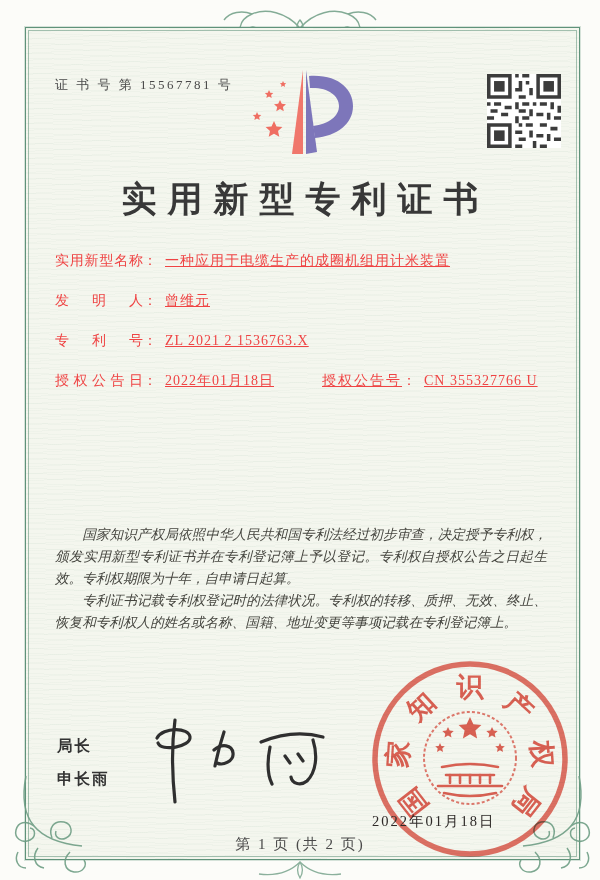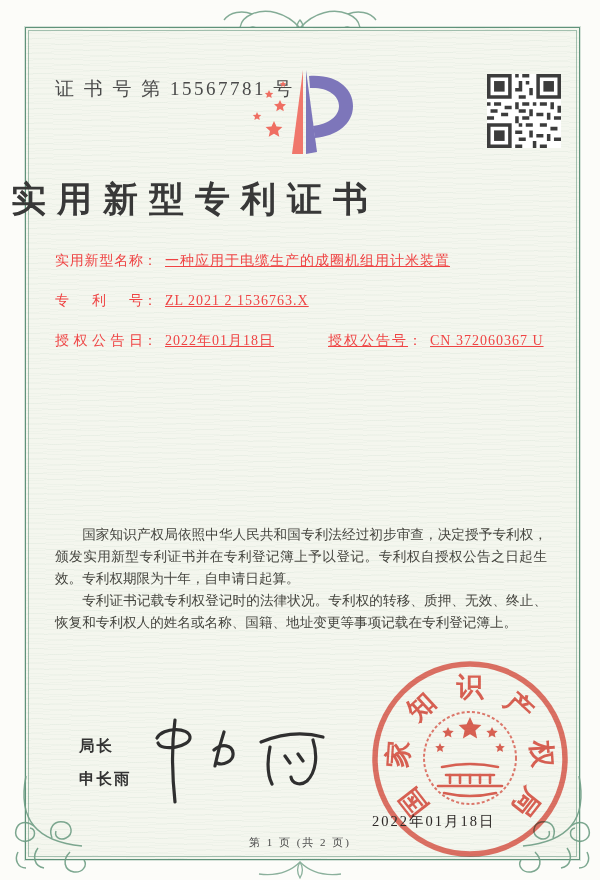--- a/index.html
+++ b/index.html
@@ -18,42 +18,42 @@
     background:
       repeating-linear-gradient(2deg, rgba(140,180,155,.06) 0 1px, transparent 1px 5px),
       repeating-linear-gradient(-3deg, rgba(140,180,155,.05) 0 1px, transparent 1px 7px),
       #f4f6ee;
   }
   .frame-inner{
     position:absolute;left:2px;top:2px;right:2px;bottom:2px;
     border:1px solid rgba(95,146,122,.55);
   }
   .cert-number{
-    left:55px;top:76px;font-size:19px;letter-spacing:2.5px;color:#4a4a4a;
+    left:55px;top:76px;font-size:13px;letter-spacing:2.5px;color:#4a4a4a;
   }
   .title{
-    left:0;right:0;top:176px;
+    left:0;right:0;top:176px;text-align:center;
     font-size:35px;font-weight:600;letter-spacing:11px;color:#383838;
     text-indent:11px;
   }
   .fields{left:55px;top:252px;width:492px;}
   .frow{height:20px;margin-bottom:20px;font-size:14px;color:#ef4444;white-space:nowrap;text-decoration:underline;}
   .flabel{
     display:inline-block;width:88px;vertical-align:top;
     text-align:justify;text-align-last:justify;font-weight:500;
   }
   .fcolon{display:inline-block;margin-right:8px;font-weight:500;}
   .fvalue{letter-spacing:1px;}
-  .grant-row{display:flex;gap:10px;}
+  .grant-row{display:flex;gap:4px;}
   .paras{left:55px;top:524px;width:492px;font-size:13.6px;line-height:1.62;
-    color:#45453f;text-align:justify;}
+    font-style:italic;color:#45453f;text-align:justify;}
   .paras p{margin:0;text-indent:2em;}
-  .director{left:57px;top:736px;font-size:15.5px;font-weight:600;color:#333;margin-left:22px;}
+  .director{left:57px;top:736px;font-size:15.5px;font-weight:600;color:#333;}
   .director div{margin-bottom:12px;letter-spacing:2px;}
-  .footer-page{left:0;right:0;top:835px;text-align:center;font-size:11px;
+  .footer-page{left:0;right:0;top:835px;text-align:center;font-size:15px;
     letter-spacing:2px;color:#4a4a4a;}
   .seal-date{left:372px;top:812px;font-size:14.5px;letter-spacing:2px;color:#2e2a28;z-index:6;}
   .seal-wrap{left:366px;top:655px;z-index:5;opacity:.92;mix-blend-mode:multiply;}
   svg{display:block;}
 </style>
 </head>
 <body>
 
 <div class="abs" style="left:190px;top:4px;">
   <svg width="220" height="46" viewBox="0 0 220 46">
@@ -116,28 +116,31 @@
   </svg>
 </div>
 
 <div class="abs title">实用新型专利证书</div>
 
 <div class="abs fields">
   <div class="frow">
     <span class="flabel">实用新型名称</span><span class="fcolon">：</span><span class="fvalue">一种应用于电缆生产的成圈机组用计米装置</span>
   </div>
   <div class="frow">
+    <span class="flabel">发明人</span><span class="fcolon">：</span><span class="fvalue">曾维元</span>
+  </div>
+  <div class="frow">
     <span class="flabel">专利号</span><span class="fcolon">：</span><span class="fvalue">ZL 2021 2 1536763.X</span>
   </div>
   <div class="frow grant-row">
     <span>
       <span class="flabel">授权公告日</span><span class="fcolon">：</span><span class="fvalue">2022年01月18日</span>
     </span>
     <span>
-      <span style="letter-spacing:2px;font-weight:500;margin-left:44px;">授权公告号</span><span class="fcolon">：</span><span class="fvalue">CN 372060367 U</span>
+      <span style="letter-spacing:2px;font-weight:500;margin-left:44px;">授权公告号</span><span class="fcolon">：</span><span class="fvalue">CN 355327766 U</span>
     </span>
   </div>
 </div>
 
 <div class="abs paras">
   <p>国家知识产权局依照中华人民共和国专利法经过初步审查，决定授予专利权，颁发实用新型专利证书并在专利登记簿上予以登记。专利权自授权公告之日起生效。专利权期限为十年，自申请日起算。</p>
   <p>专利证书记载专利权登记时的法律状况。专利权的转移、质押、无效、终止、恢复和专利权人的姓名或名称、国籍、地址变更等事项记载在专利登记簿上。</p>
 </div>
 
 <div class="abs director">

